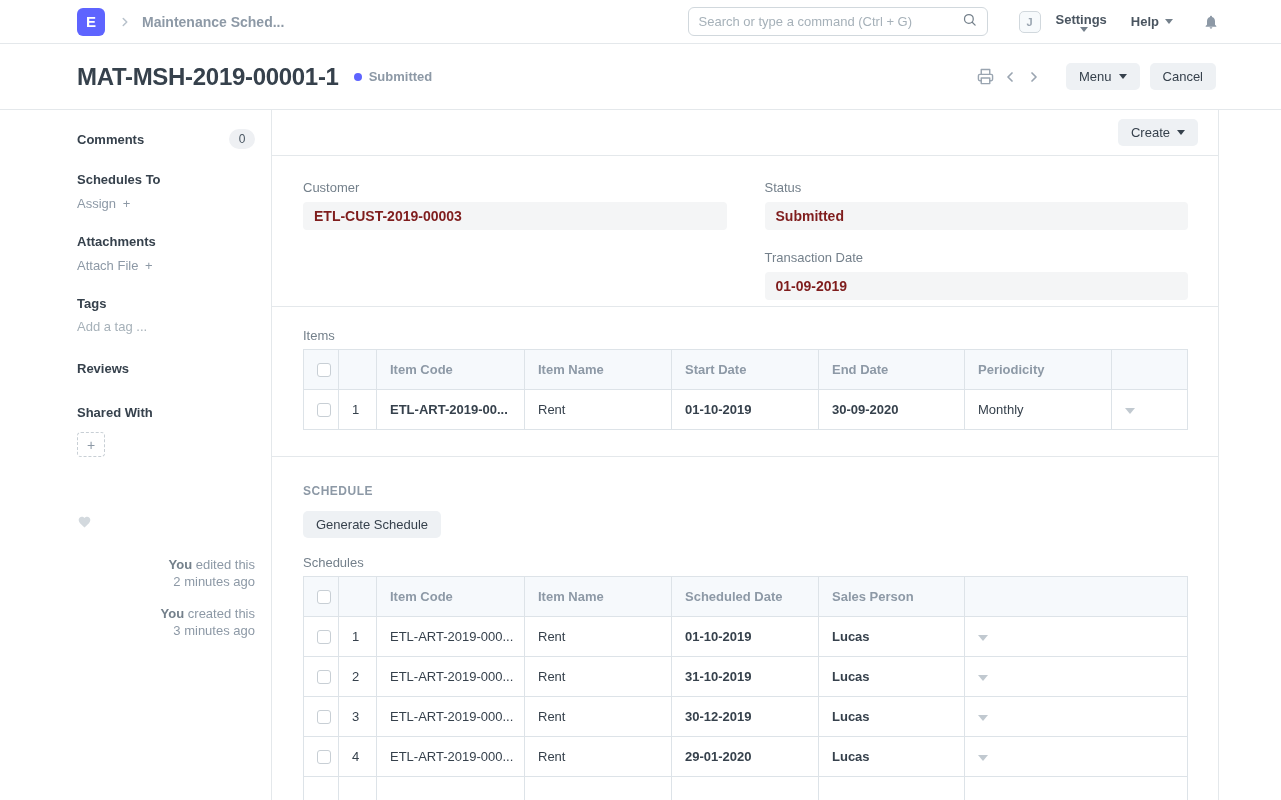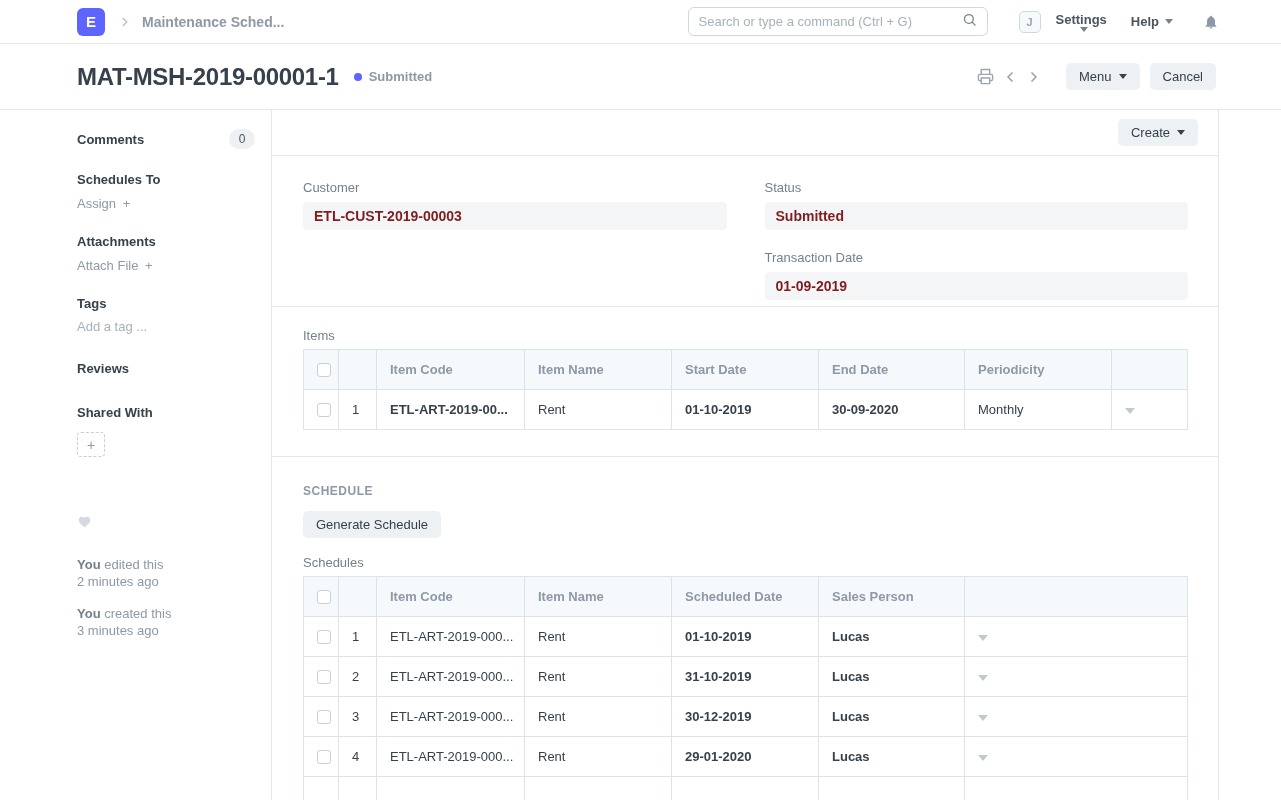--- a/index.html
+++ b/index.html
@@ -56,21 +56,21 @@
   .sb-link { color:#8d99a6; margin-top:9px; cursor:pointer; }
   .sb-link .plus { color:#8d99a6; margin-left:3px; }
   .sb-muted { color:#a6b1b9; margin-top:8px; cursor:pointer; }
   .badge { background:#eef0f3; border-radius:10px; min-width:26px; padding:3px 9px; font-size:12px;
     color:#495662; text-align:center; }
   .share-plus { width:28px; height:25px; border:1px dashed #c8cfd5; border-radius:4px; background:#fff;
     color:#8d99a6; font-size:14px; display:flex; align-items:center; justify-content:center;
     margin-top:12px; cursor:pointer; }
   .like-wrap { margin-top:58px; cursor:pointer; }
   .activity { margin-top:24px; color:#8d99a6; line-height:17px; }
-  .activity .entry { margin-bottom:15px; }
+  .activity .entry { margin-bottom:15px;text-align:right; }
   .activity .actor { font-weight:bold; color:#74808b; }
 
   
   .main-card { flex:1; margin-right:65px; border-left:1px solid #e4e8eb; border-right:1px solid #e4e8eb; }
   .card-toolbar { height:46px; border-bottom:1px solid #e4e8eb; display:flex; align-items:center;
     justify-content:flex-end; padding:0 20px; }
   .section { border-bottom:1px solid #e4e8eb; }
   .section-fields { padding:24px 30px 6px 31px; display:grid; grid-template-columns:1fr 1fr; column-gap:38px; }
   .field-label { display:block; font-size:13px; color:#74808b; margin-bottom:7px; }
   .control-value { background:#f4f5f6; border-radius:4px; height:28px; line-height:28px; padding:0 11px;

